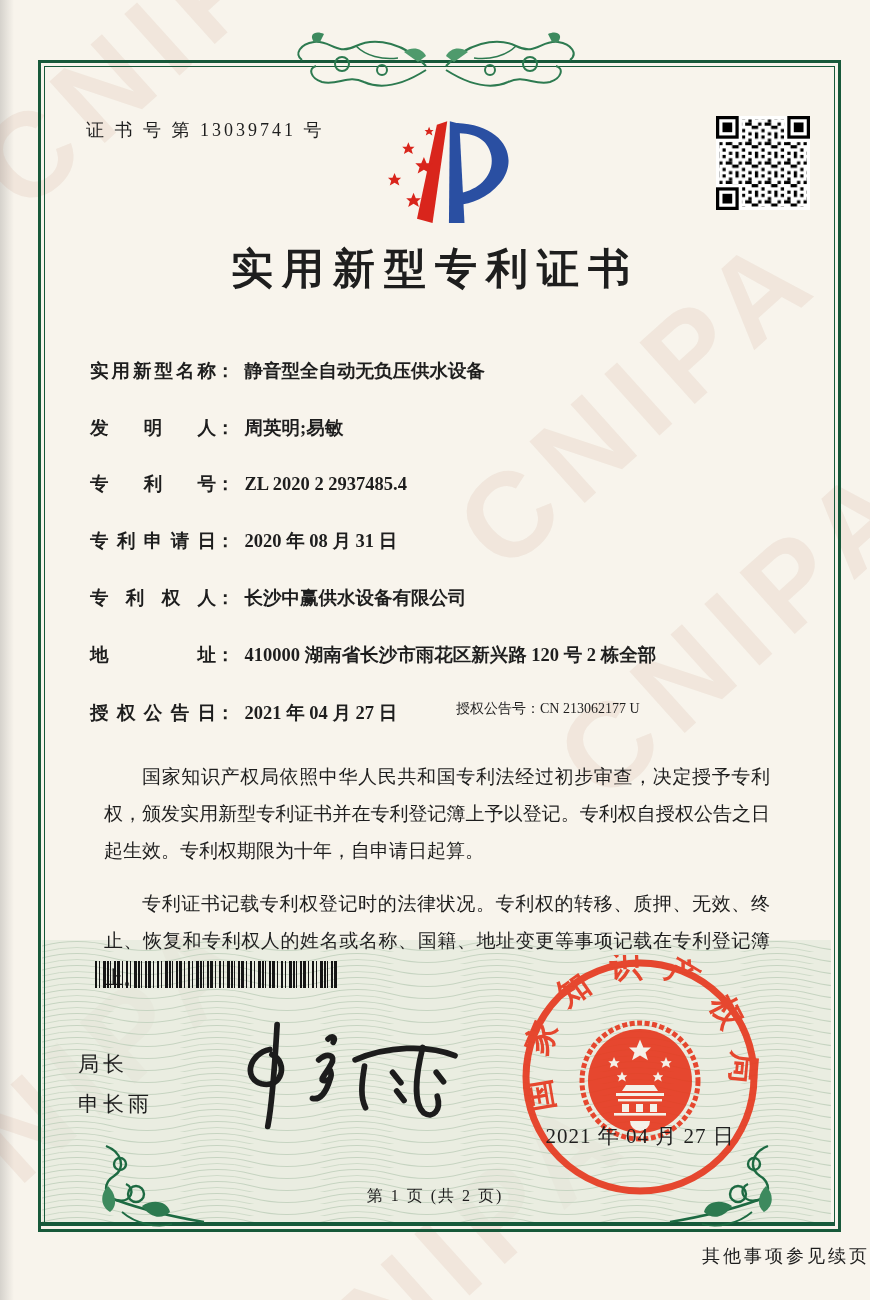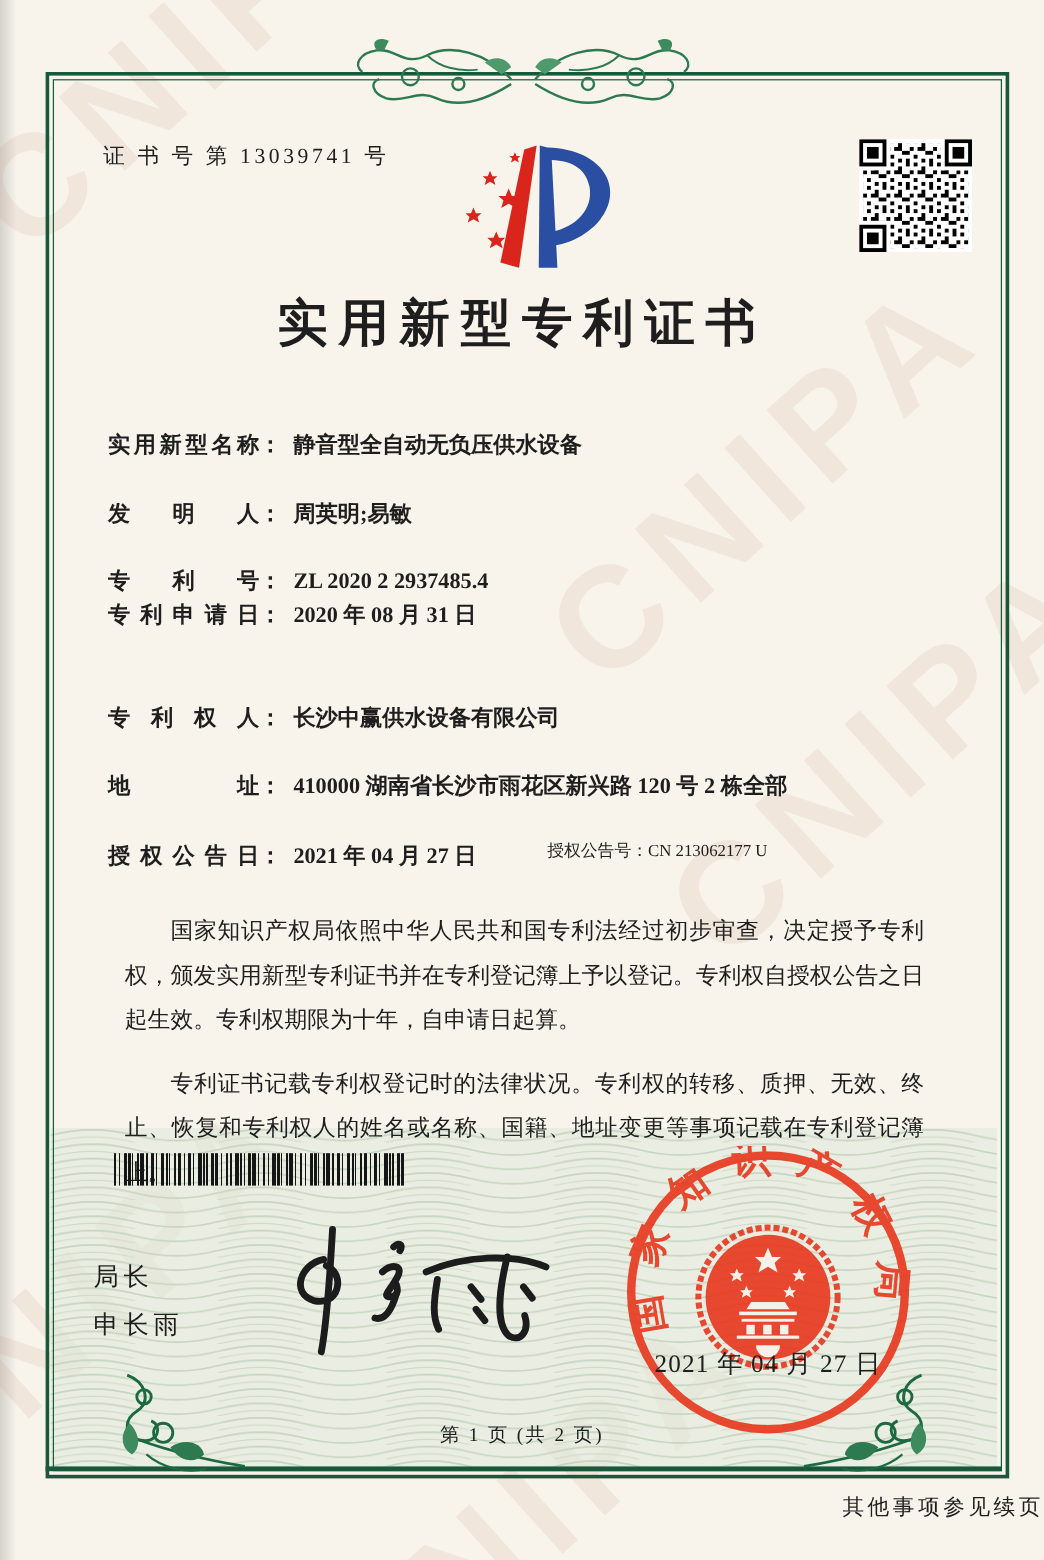--- a/index.html
+++ b/index.html
@@ -194,21 +194,21 @@
 
   <div class="field" style="top:358px">
     <span class="lbl">实用新型名称</span><span class="colon">：</span><span>静音型全自动无负压供水设备</span>
   </div>
   <div class="field" style="top:415px">
     <span class="lbl">发明人</span><span class="colon">：</span><span>周英明;易敏</span>
   </div>
   <div class="field" style="top:471px">
     <span class="lbl">专利号</span><span class="colon">：</span><span>ZL 2020 2 2937485.4</span>
   </div>
-  <div class="field" style="top:499px">
+  <div class="field" style="top:528px">
     <span class="lbl">专利申请日</span><span class="colon">：</span><span>2020 年 08 月 31 日</span>
   </div>
   <div class="field" style="top:585px">
     <span class="lbl">专利权人</span><span class="colon">：</span><span>长沙中赢供水设备有限公司</span>
   </div>
   <div class="field" style="top:642px">
     <span class="lbl">地址</span><span class="colon">：</span><span>410000 湖南省长沙市雨花区新兴路 120 号 2 栋全部</span>
   </div>
   <div class="field" style="top:700px">
     <span class="lbl">授权公告日</span><span class="colon">：</span><span>2021 年 04 月 27 日</span>

